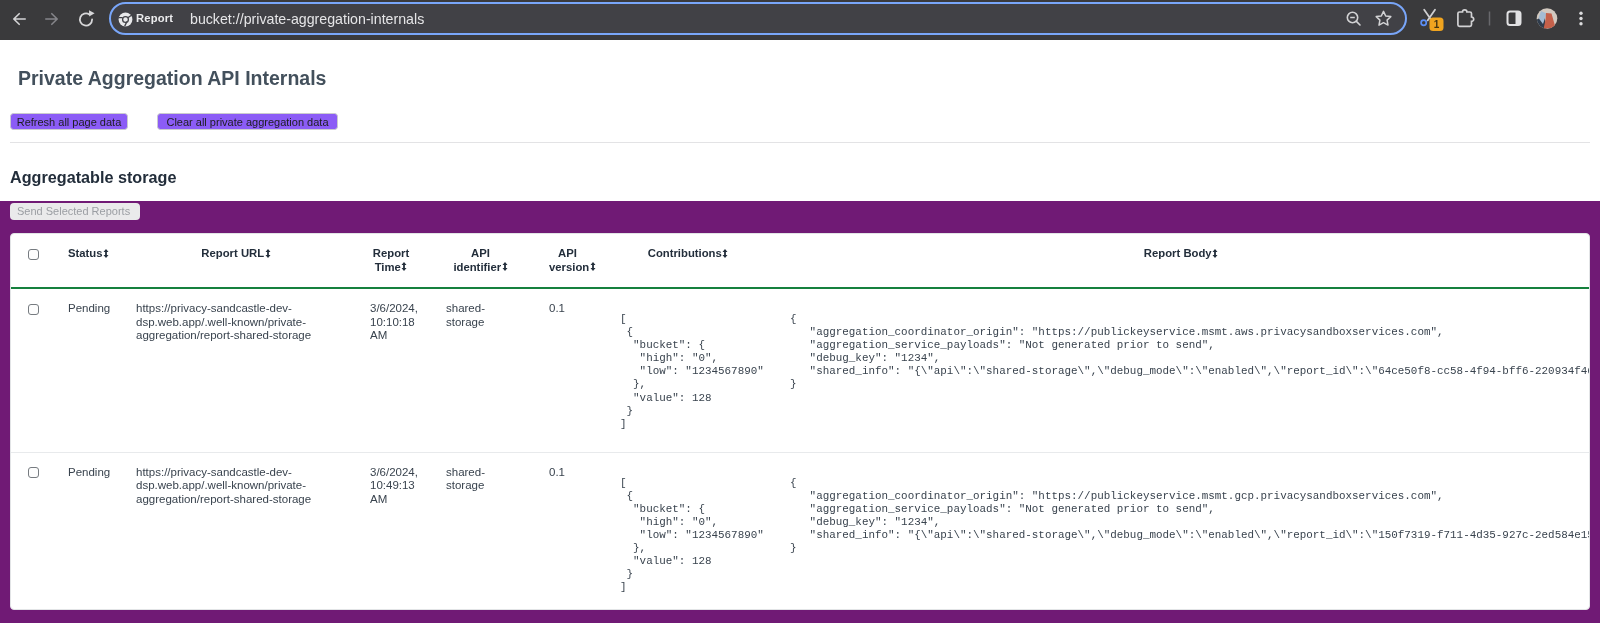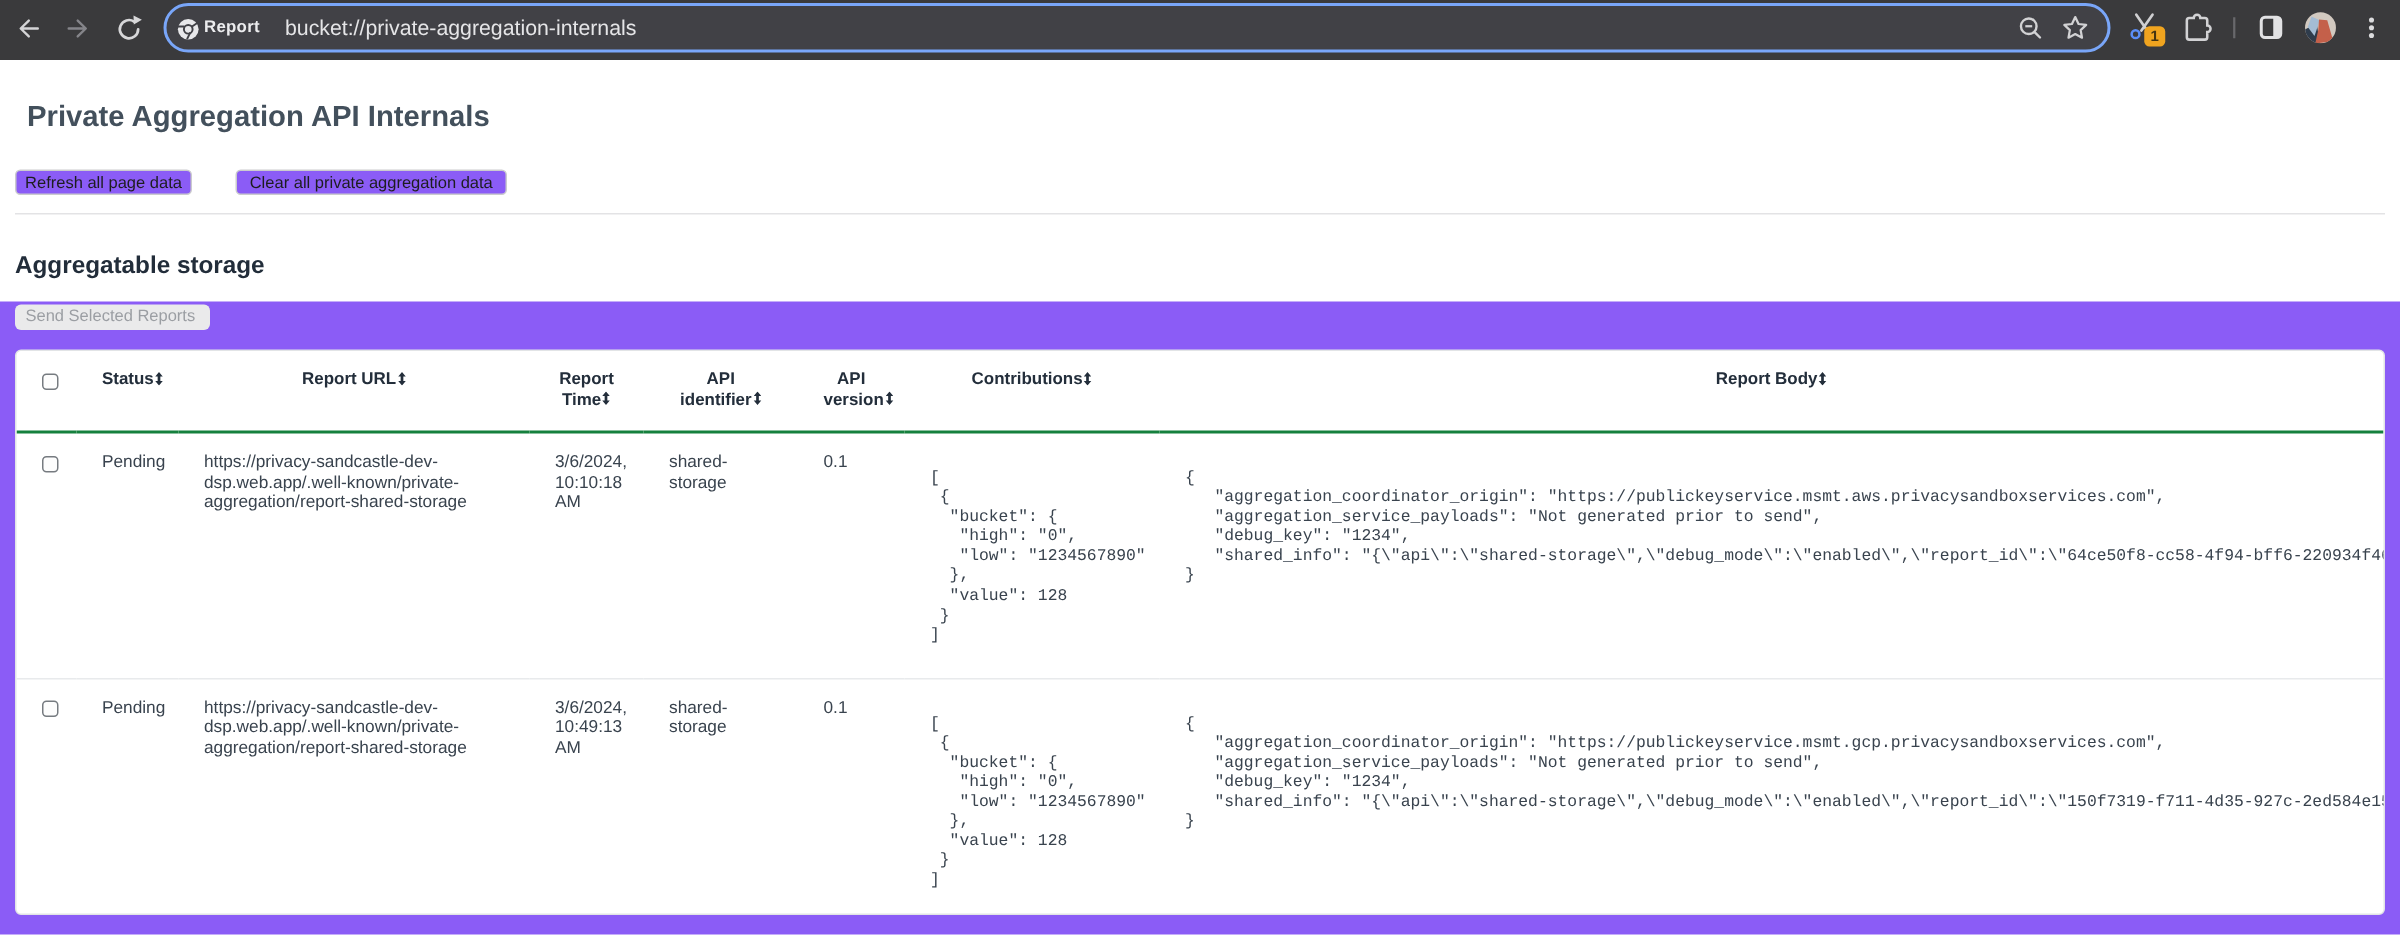--- a/index.html
+++ b/index.html
@@ -9,21 +9,21 @@
   #chromelabel { position:absolute; left:136px; top:12.4px; font-size:11.2px; font-weight:bold; color:#ececee; letter-spacing:0.2px; }
   #urltext { position:absolute; left:190px; top:11.3px; font-size:14.2px; color:#e5e5e7; }
   #tbicons { position:absolute; left:0; top:0; }
   
   h1 { position:absolute; left:18px; top:68.5px; font-size:19.5px; line-height:19.5px; font-weight:bold; color:#43505c; }
   #btnrow button { position:absolute; top:113px; height:17px; font-family:"Liberation Sans",sans-serif; font-size:11px; color:#1d1d1f; background:#8b5cf6; border:1px solid #cbcbce; border-radius:3.5px; }
   #btn1 { left:10px; width:118px; }
   #btn2 { left:157px; width:181px;text-align:center; }
   #hr { position:absolute; left:10px; top:141.5px; width:1580px; height:1px; background:#e3e3e5; }
   h2 { position:absolute; left:10px; top:169.3px; font-size:16.2px; line-height:16.2px; font-weight:bold; color:#222d3a; }
-  #panel { position:absolute; left:0; top:201px; width:1600px; height:422px; background:#8b5cf6; }
+  #panel { position:absolute; left:0; top:201px; width:1600px; height:422px; background:#701a75; }
   #sendbtn { position:absolute; left:10px; top:1.5px; width:130px; height:17px; background:#eaeaeb; border:none; border-radius:4px; font-family:"Liberation Sans",sans-serif; font-size:11px; color:#9b9ea3; text-align:left; padding:0 0 0 7px; }
   #card { position:absolute; left:10px; top:32px; width:1580px; height:377px; background:#fff; border:1px solid #e2e4e6; border-radius:4px; overflow:hidden; }
   table { border-collapse:collapse; table-layout:fixed; width:1578px; }
   th { font-size:11.3px; line-height:13.5px; font-weight:bold; color:#232e3b; text-align:center; vertical-align:top; padding:13px 17px; height:53px; border-bottom:2px solid #15803d; }
   td { font-size:11.5px; line-height:13.5px; color:#39434e; vertical-align:top; padding:13px 17px 0 17px; }
   tr.r1 td { height:164px; border-bottom:1px solid #e8eaec; }
   tr.r2 td { height:156px; }
   pre { font-family:"Liberation Mono",monospace; font-size:10.9px; line-height:13.1px; color:#39434e; margin:11px 0 0 0; white-space:pre; }
   .cb { display:inline-block; width:11px; height:11px; border:1.5px solid #767b80; border-radius:3px; background:#fdfdfd; vertical-align:top; margin-top:1.5px; }
   .arr { margin-left:0.5px; vertical-align:-0.5px; }

